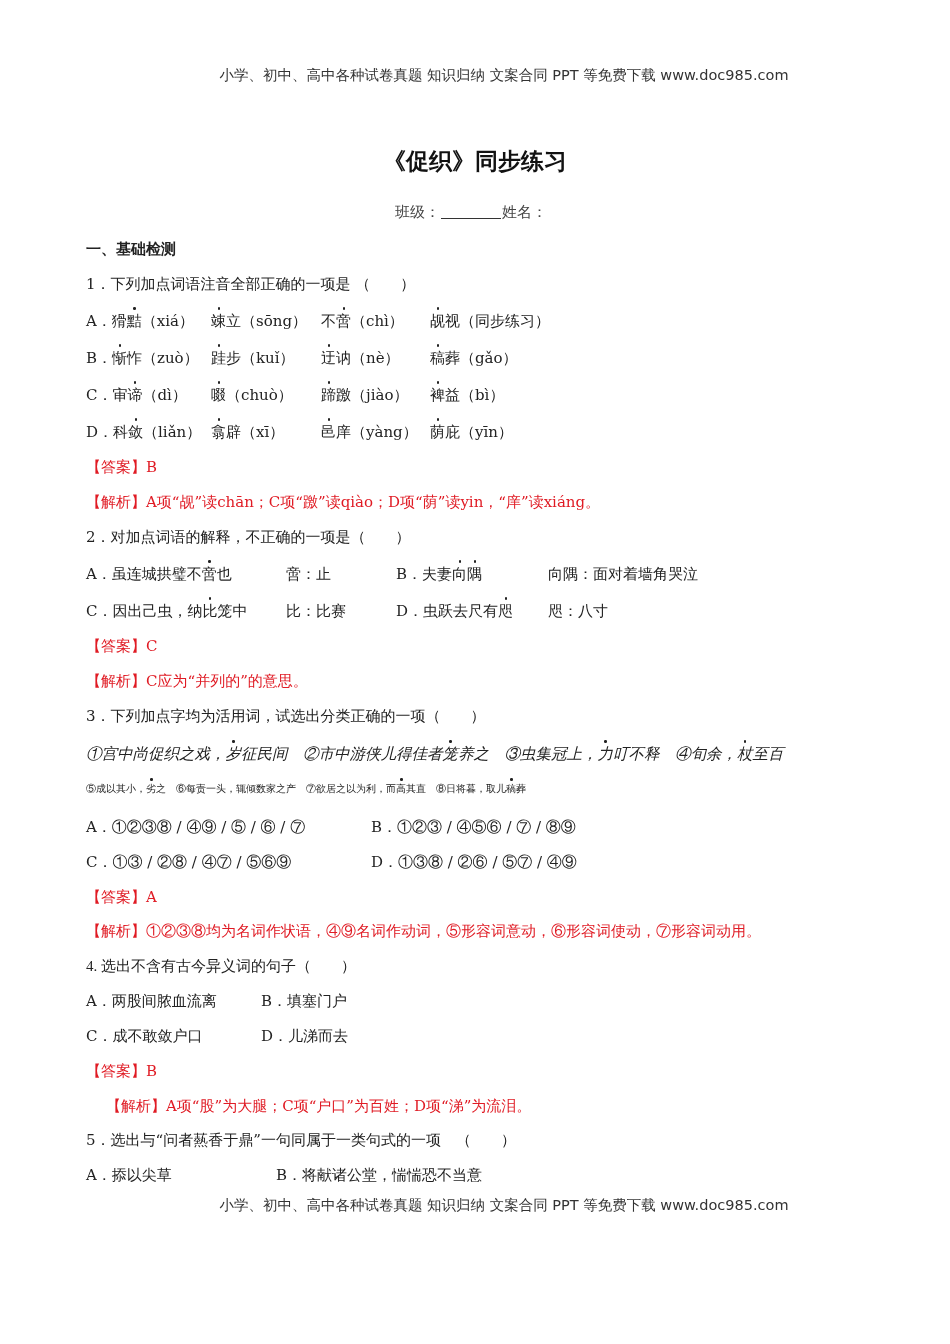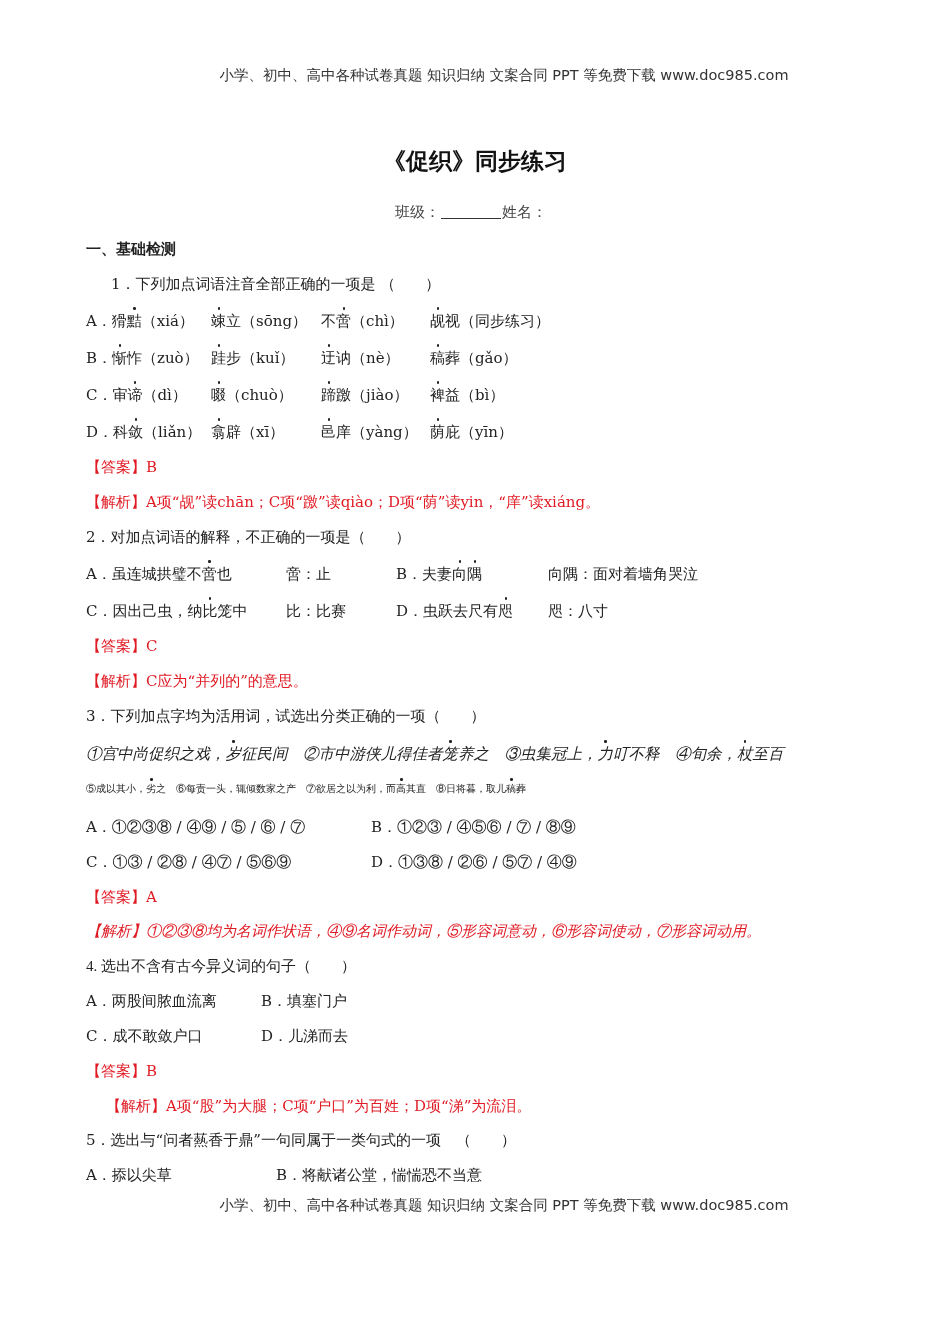--- a/index.html
+++ b/index.html
@@ -27,21 +27,21 @@
 <div class="header">小学、初中、高中各种试卷真题 知识归纳 文案合同 PPT 等免费下载   www.doc985.com</div>
 
 <div class="title">《促织》同步练习</div>
 
 <div class="meta">
   <span>班级：</span><span class="blank"></span><span>姓名：</span>
 </div>
 
 <div class="line section" style="top:240px;">一、基础检测</div>
 
-<div class="line" style="top:275px;margin-left:25px;">1．下列加点词语注音全部正确的一项是 （　　）</div>
+<div class="line" style="top:275px;">1．下列加点词语注音全部正确的一项是 （　　）</div>
 <div class="line" style="top:312px;">
   <span class="col" style="left:0"><span>A．猾</span><span class="dot">黠</span><span>（xiá）</span></span>
   <span class="col" style="left:125px"><span class="dot">竦</span><span>立（sōng）</span></span>
   <span class="col" style="left:235px"><span>不</span><span class="dot">啻</span><span>（chì）</span></span>
   <span class="col" style="left:344px"><span class="dot">觇</span><span>视（同步练习）</span></span>
 </div>
 <div class="line" style="top:349px;">
   <span class="col" style="left:0"><span>B．</span><span class="dot">惭</span><span>怍（zuò）</span></span>
   <span class="col" style="left:125px"><span class="dot">跬</span><span>步（kuǐ）</span></span>
   <span class="col" style="left:235px"><span class="dot">迂</span><span>讷（nè）</span></span>
@@ -87,21 +87,21 @@
 </div>
 <div class="line" style="top:818px;">
   <span class="col" style="left:0">A．①②③⑧ / ④⑨ / ⑤ / ⑥ / ⑦</span>
   <span class="col" style="left:285px">B．①②③ / ④⑤⑥ / ⑦ / ⑧⑨</span>
 </div>
 <div class="line" style="top:853px;">
   <span class="col" style="left:0">C．①③ / ②⑧ / ④⑦ / ⑤⑥⑨</span>
   <span class="col" style="left:285px">D．①③⑧ / ②⑥ / ⑤⑦ / ④⑨</span>
 </div>
 <div class="line red" style="top:888px;">【答案】A</div>
-<div class="line red" style="top:922px;font-style:italic;">【解析】①②③⑧均为名词作状语，④⑨名词作动词，⑤形容词意动，⑥形容词使动，⑦形容词动用。</div>
+<div class="line red" style="top:922px;">【解析】①②③⑧均为名词作状语，④⑨名词作动词，⑤形容词意动，⑥形容词使动，⑦形容词动用。</div>
 
 <div class="line" style="top:957px;font-family:Liberation Serif, serif;">4. 选出不含有古今异义词的句子（　　）</div>
 <div class="line" style="top:992px;">
   <span class="col" style="left:0">A．两股间脓血流离</span>
   <span class="col" style="left:175px">B．填塞门户</span>
 </div>
 <div class="line" style="top:1027px;">
   <span class="col" style="left:0">C．成不敢敛户口</span>
   <span class="col" style="left:175px">D．儿涕而去</span>
 </div>

